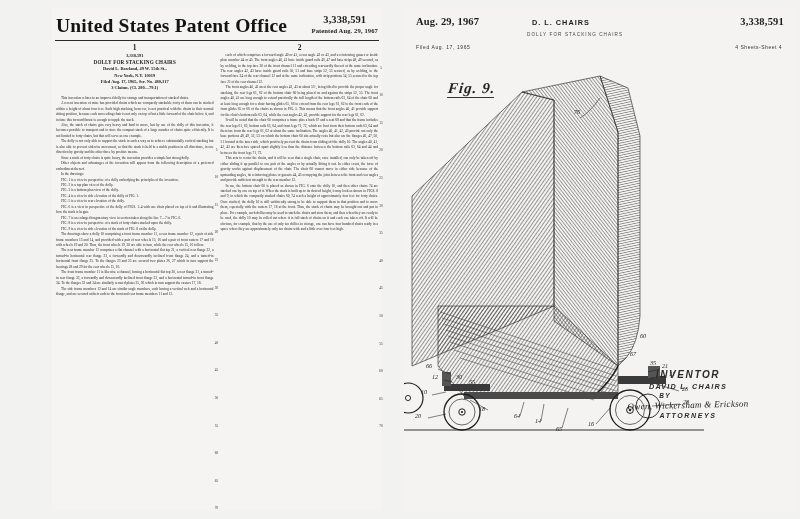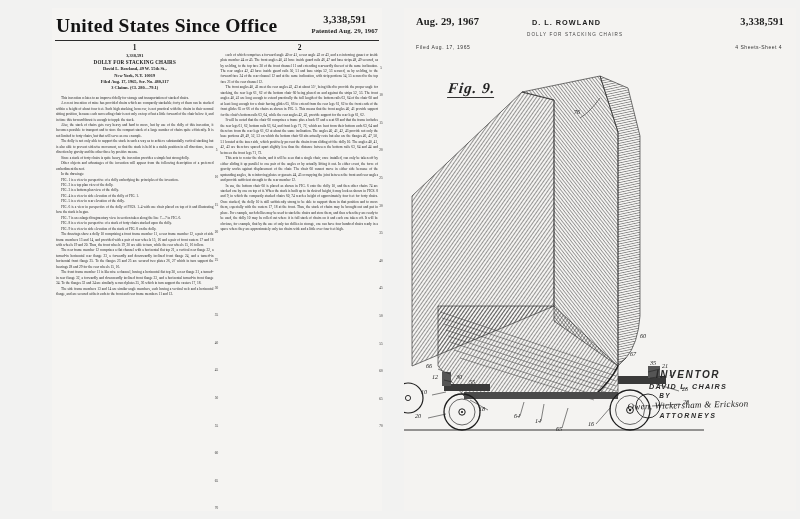--- a/index.html
+++ b/index.html
@@ -100,21 +100,21 @@
   .ground{stroke:#1e1e1e;stroke-width:.9;}
 </style>
 </head>
 <body>
 
 <div id="page">
 
   <div class="text-page">
 
     <div class="masthead">
-      <div class="mast-title">United States Since Office</div>
+      <div class="mast-title">United States Patent Office</div>
       <div class="mast-right">
         <div class="mast-pat-no">3,338,591</div>
         <div class="mast-pat-date">Patented Aug. 29, 1967</div>
       </div>
     </div>
     <div class="mast-rule"></div>
 
     <div class="colnums">
       <div class="cn">1</div>
       <div class="cn">2</div>
@@ -197,21 +197,21 @@
           </div>
       </div>
 
     </div>
   </div>
 
   <div class="draw-page">
 
     <div class="dhdr">
       <div class="dleft">Aug. 29, 1967</div>
-      <div class="dmid">D. L. ROWLAND</div>
+      <div class="dmid">D. L. CHAIRS</div>
       <div class="dright">3,338,591</div>
       <div class="dsub">DOLLY FOR STACKING CHAIRS</div>
       <div class="dfiled">Filed Aug. 17, 1965</div>
       <div class="dsheets">4 Sheets-Sheet 4</div>
     </div>
 
     <div class="figlabel">
       <span class="ul">Fig. 9.</span>
     </div>
 

